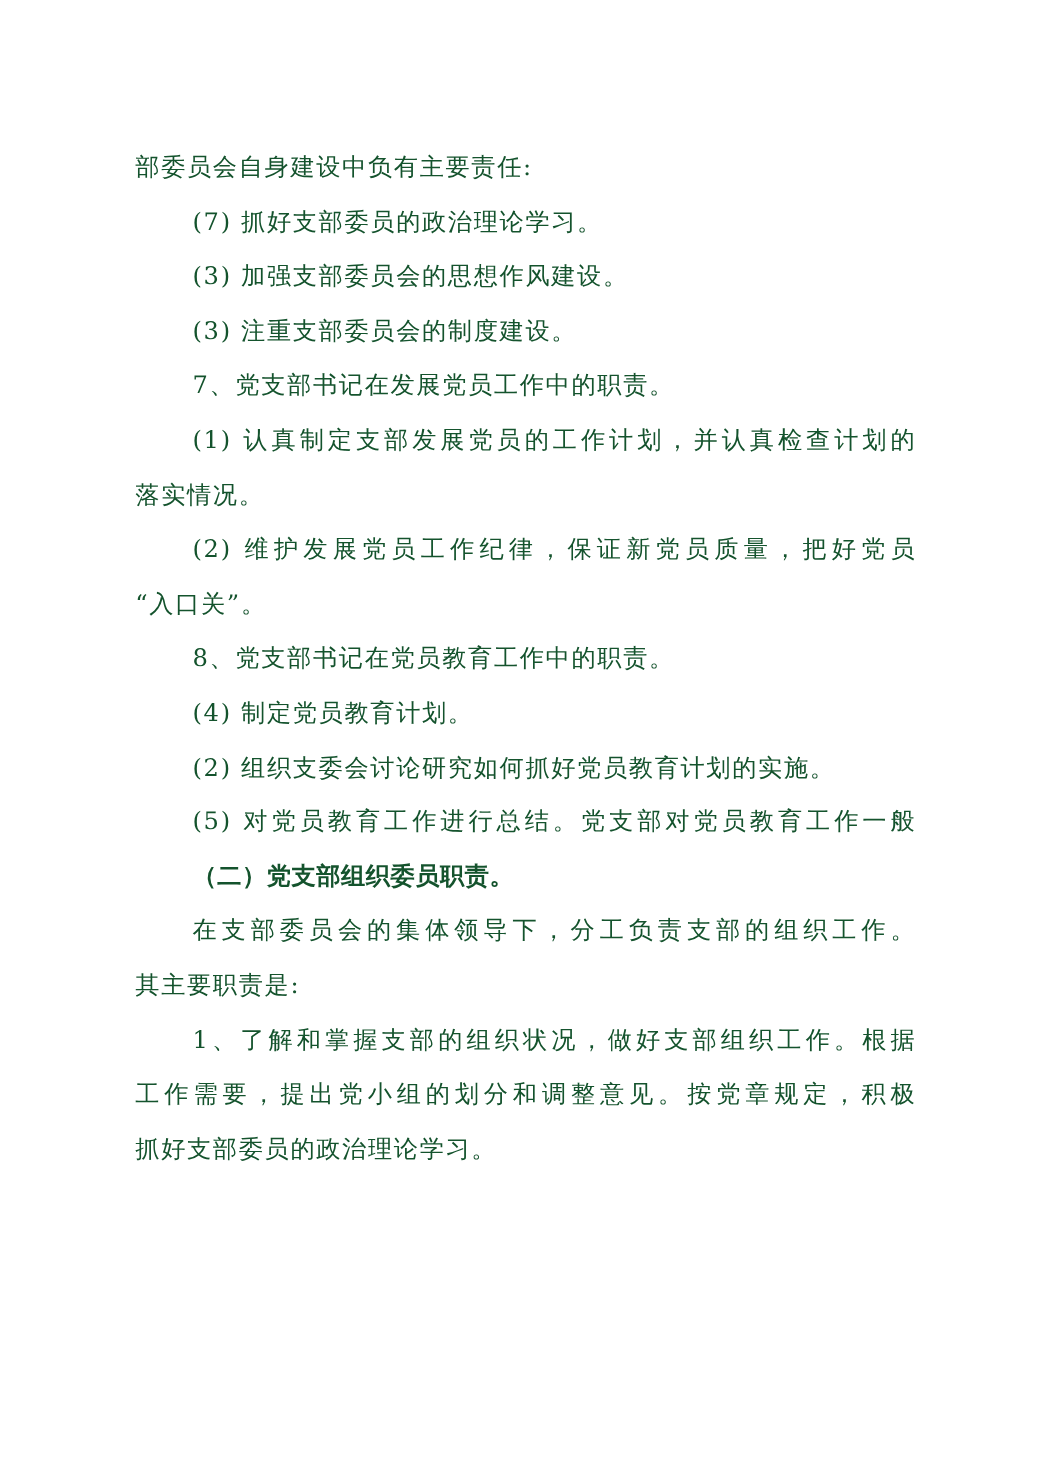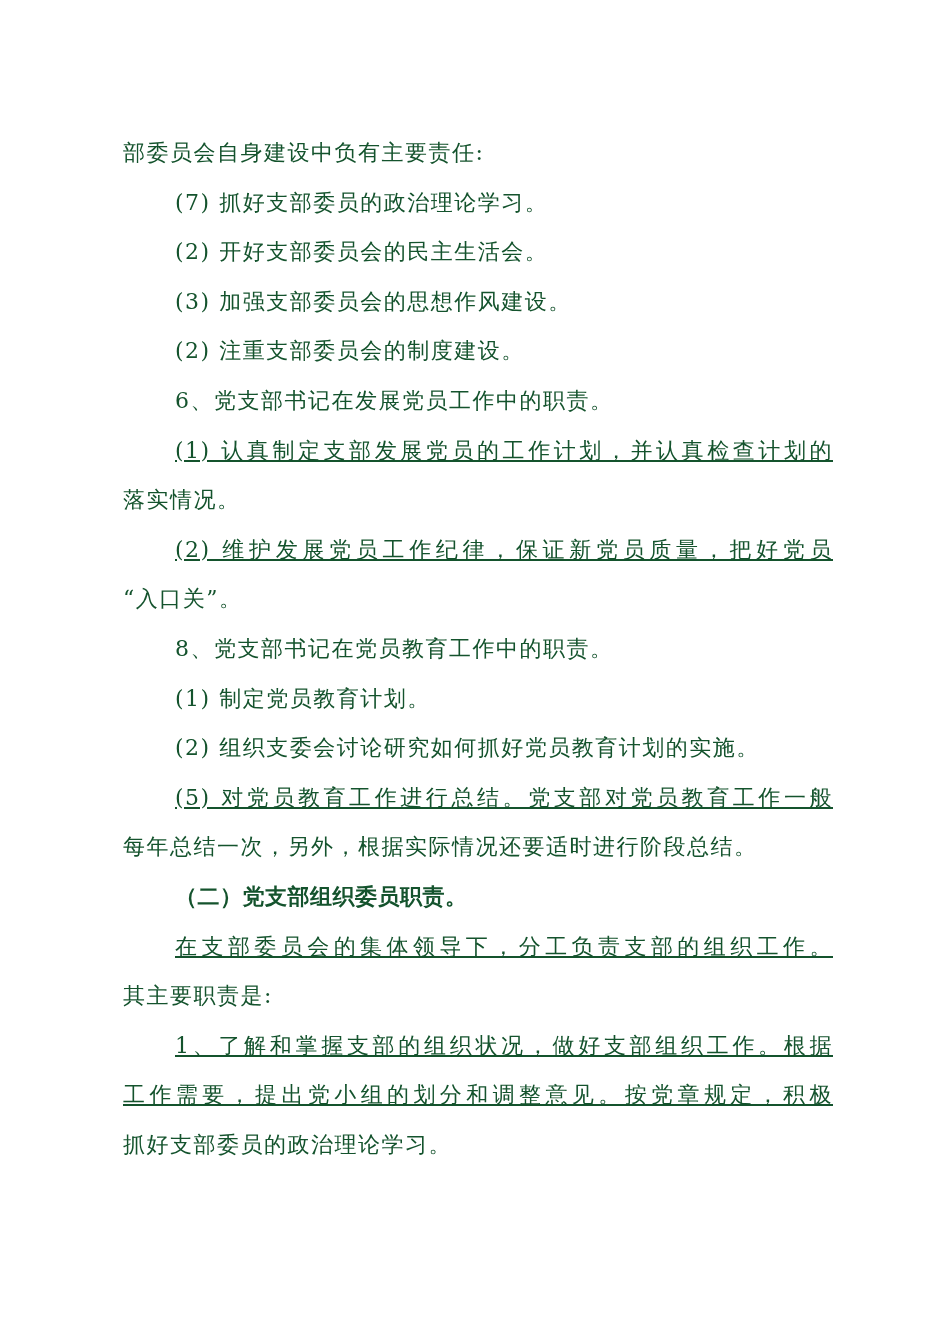--- a/index.html
+++ b/index.html
@@ -12,42 +12,40 @@
     position: absolute; left: 123px; top: 128px; width: 710px;
     font-family: "DejaVu Serif", "Liberation Serif", serif;
     font-size: 22px; color: #14532d;
   }
   .line {
     height: 49.6px; line-height: 49.6px; white-space: nowrap;
     letter-spacing: 1.5px;
   }
   .indent { padding-left: 52px; }
   .bold { font-weight: bold; font-family: "DejaVu Sans", "Liberation Sans", sans-serif; letter-spacing: 0.5px; }
-  .justify { text-align: justify; text-align-last: justify; text-decoration: underline; }
+  .justify { text-align: justify; text-align-last: justify; }
 </style>
 </head>
 <body>
 
 <div class="page">
   <div class="content">
     <div class="line">部委员会自身建设中负有主要责任:</div>
     <div class="line indent">(7) 抓好支部委员的政治理论学习。</div>
-    <div class="line indent">(2) 开好支部委员会的民主生活会。</div>
     <div class="line indent">(3) 加强支部委员会的思想作风建设。</div>
-    <div class="line indent">(2) 注重支部委员会的制度建设。</div>
-    <div class="line indent">6、党支部书记在发展党员工作中的职责。</div>
+    <div class="line indent">(3) 注重支部委员会的制度建设。</div>
+    <div class="line indent">7、党支部书记在发展党员工作中的职责。</div>
     <div class="line indent justify">(1) 认真制定支部发展党员的工作计划，并认真检查计划的</div>
     <div class="line">落实情况。</div>
     <div class="line indent justify">(2) 维护发展党员工作纪律，保证新党员质量，把好党员</div>
     <div class="line">“入口关”。</div>
     <div class="line indent">8、党支部书记在党员教育工作中的职责。</div>
-    <div class="line indent">(1) 制定党员教育计划。</div>
+    <div class="line indent">(4) 制定党员教育计划。</div>
     <div class="line indent">(2) 组织支委会讨论研究如何抓好党员教育计划的实施。</div>
     <div class="line indent justify">(5) 对党员教育工作进行总结。党支部对党员教育工作一般</div>
-    <div class="line">每年总结一次，另外，根据实际情况还要适时进行阶段总结。</div>
     <div class="line indent bold">（二）党支部组织委员职责。</div>
     <div class="line indent justify">在支部委员会的集体领导下，分工负责支部的组织工作。</div>
     <div class="line">其主要职责是:</div>
     <div class="line indent justify">1、了解和掌握支部的组织状况，做好支部组织工作。根据</div>
     <div class="line justify">工作需要，提出党小组的划分和调整意见。按党章规定，积极</div>
     <div class="line">抓好支部委员的政治理论学习。</div>
   </div>
 </div>
 
 </body></html>

